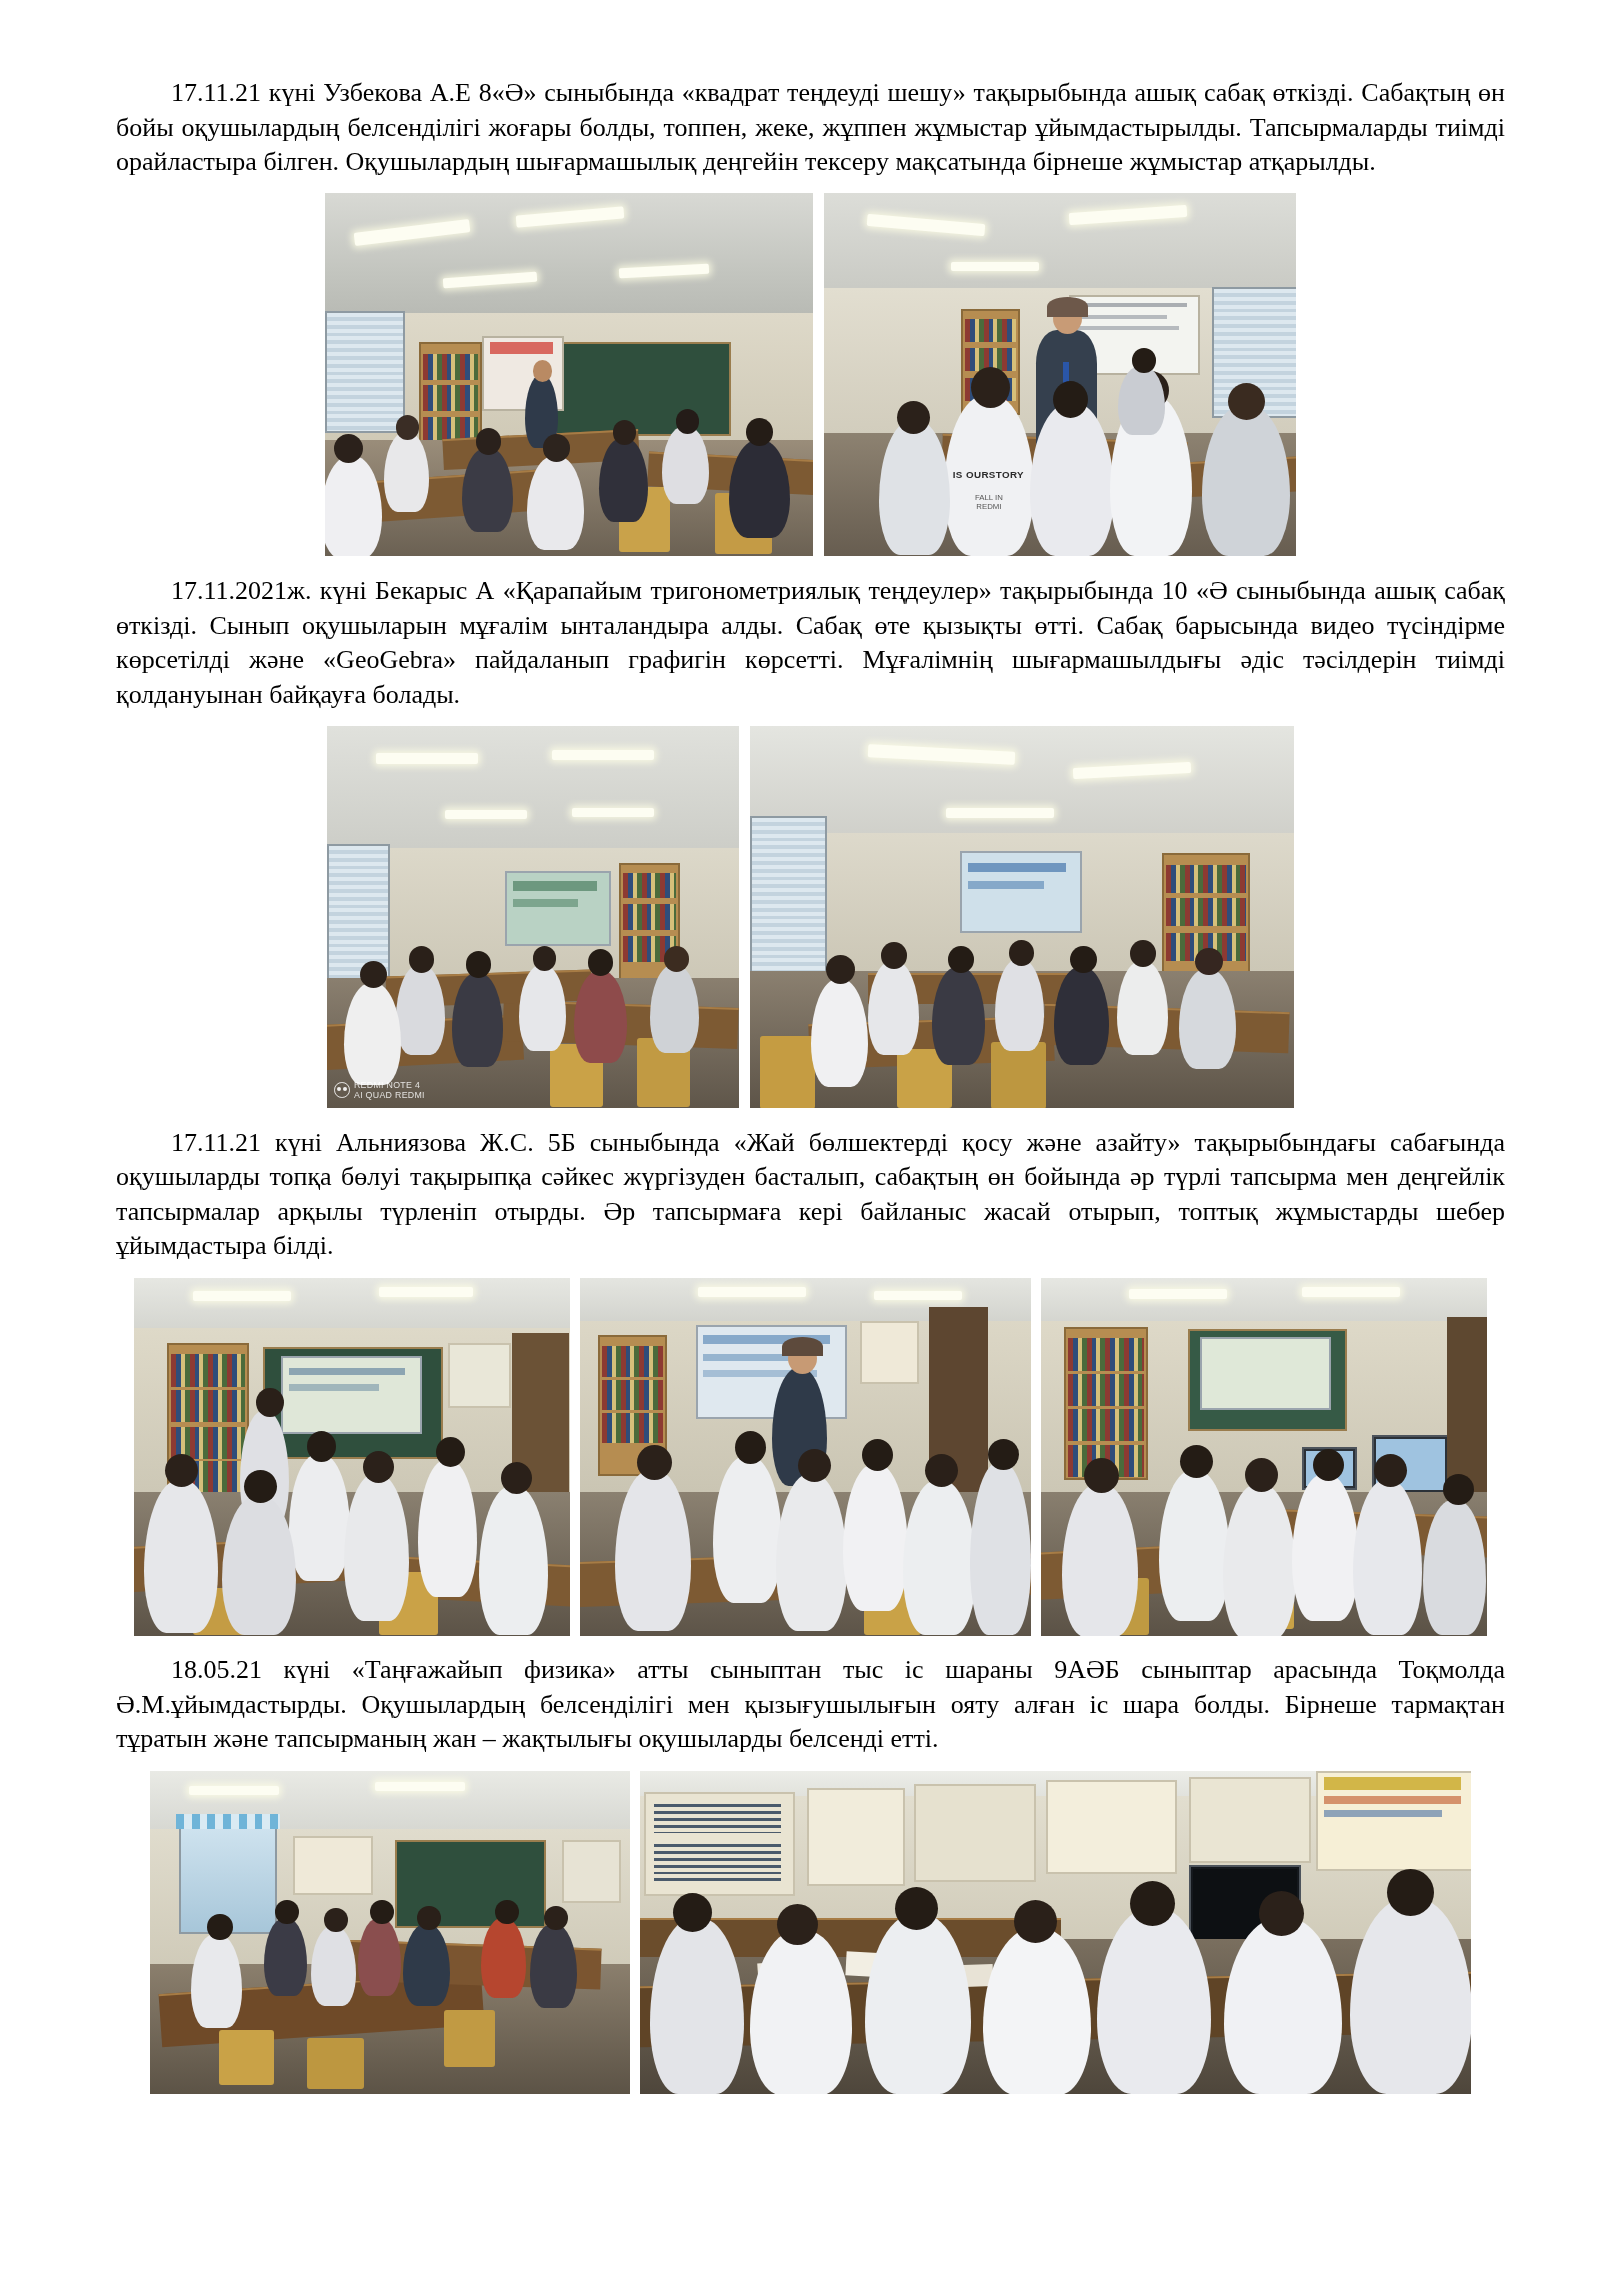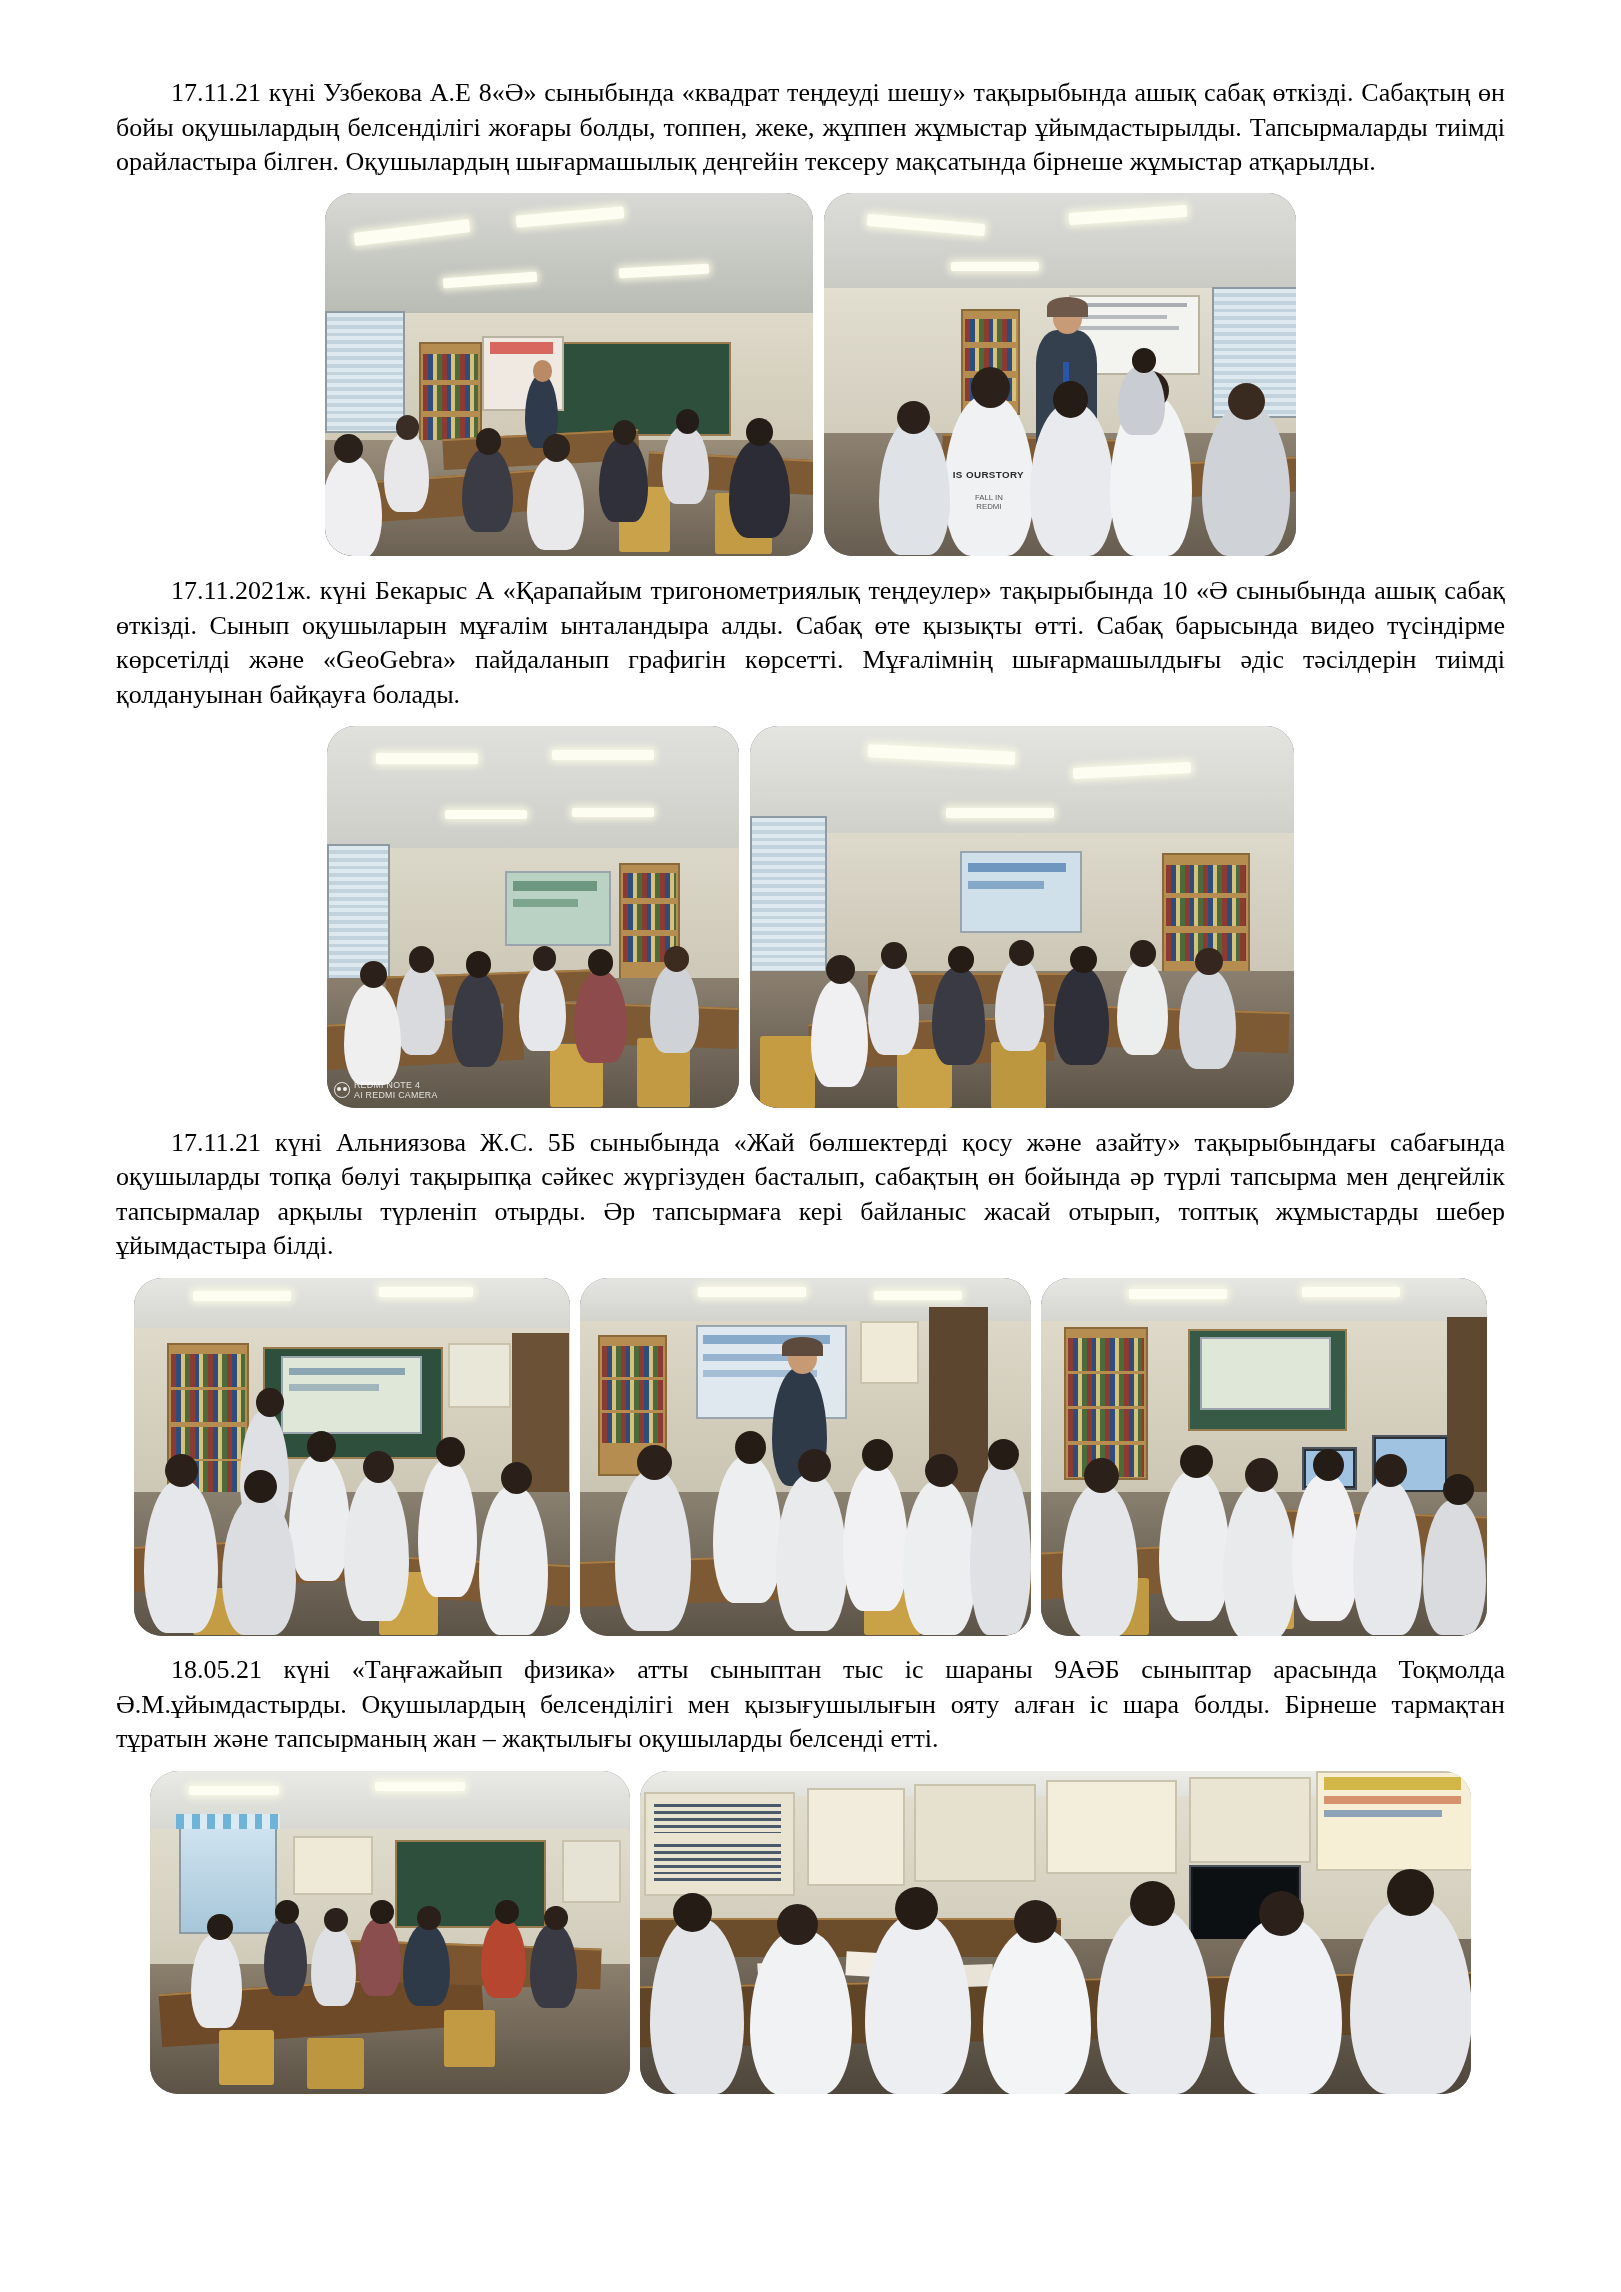--- a/index.html
+++ b/index.html
@@ -31,21 +31,20 @@
     display: flex;
     justify-content: center;
     gap: 11.8px;
     margin: 13.7px 0 17.6px 0;
   }
   .photo {
     position: relative;
     overflow: hidden;
     background: #5d6470;
     flex: none;
-    border-radius: 28px;
   }
   
   .ceiling {
     position: absolute;
     left: 0; right: 0; top: 0;
     height: 32%;
     background: linear-gradient(#d8d9d4, #c3c5bf 60%, #b6b8b2);
   }
   .ceil-light {
     position: absolute;
@@ -308,21 +307,21 @@
       <div class="person" style="left:247px;top:245px;width:53px;height:92px;background:#8e4b4b;"></div>
       <div class="head" style="left:261px;top:223px;width:25.5px;height:26.5px;background:#241c15;"></div>
       <div class="person" style="left:17.6px;top:257px;width:57px;height:102px;background:#efefef;"></div>
       <div class="head" style="left:33px;top:235px;width:27.4px;height:27.4px;background:#2b211a;"></div>
       <div class="person" style="left:323px;top:239px;width:49px;height:88px;background:#cfd2d6;"></div>
       <div class="head" style="left:337px;top:220px;width:25.5px;height:25.5px;background:#3c2c20;"></div>
       <div class="watermark">
         <span class="wm-logo"></span>
         <span class="wm-text">
           <span>REDMI NOTE 4</span>
-          <span>AI REDMI CAMERA</span>
+          <span>AI QUAD REDMI</span>
         </span>
       </div>
     </div>
 
     <div class="photo" style="width:544px;height:382px;">
       <div class="ceiling" style="height:34%;background:linear-gradient(#e4e5e0,#ccccc6);"></div>
       <div class="ceil-light" style="left:118px;top:21.6px;width:147px;height:12.7px;transform:rotate(3deg);"></div>
       <div class="ceil-light" style="left:323px;top:39px;width:118px;height:10.8px;transform:rotate(-3deg);"></div>
       <div class="ceil-light" style="left:196px;top:82px;width:108px;height:9.8px;"></div>
       <div class="wall" style="top:28%;height:38%;background:linear-gradient(#ddd9cb,#cbc6b5);"></div>

